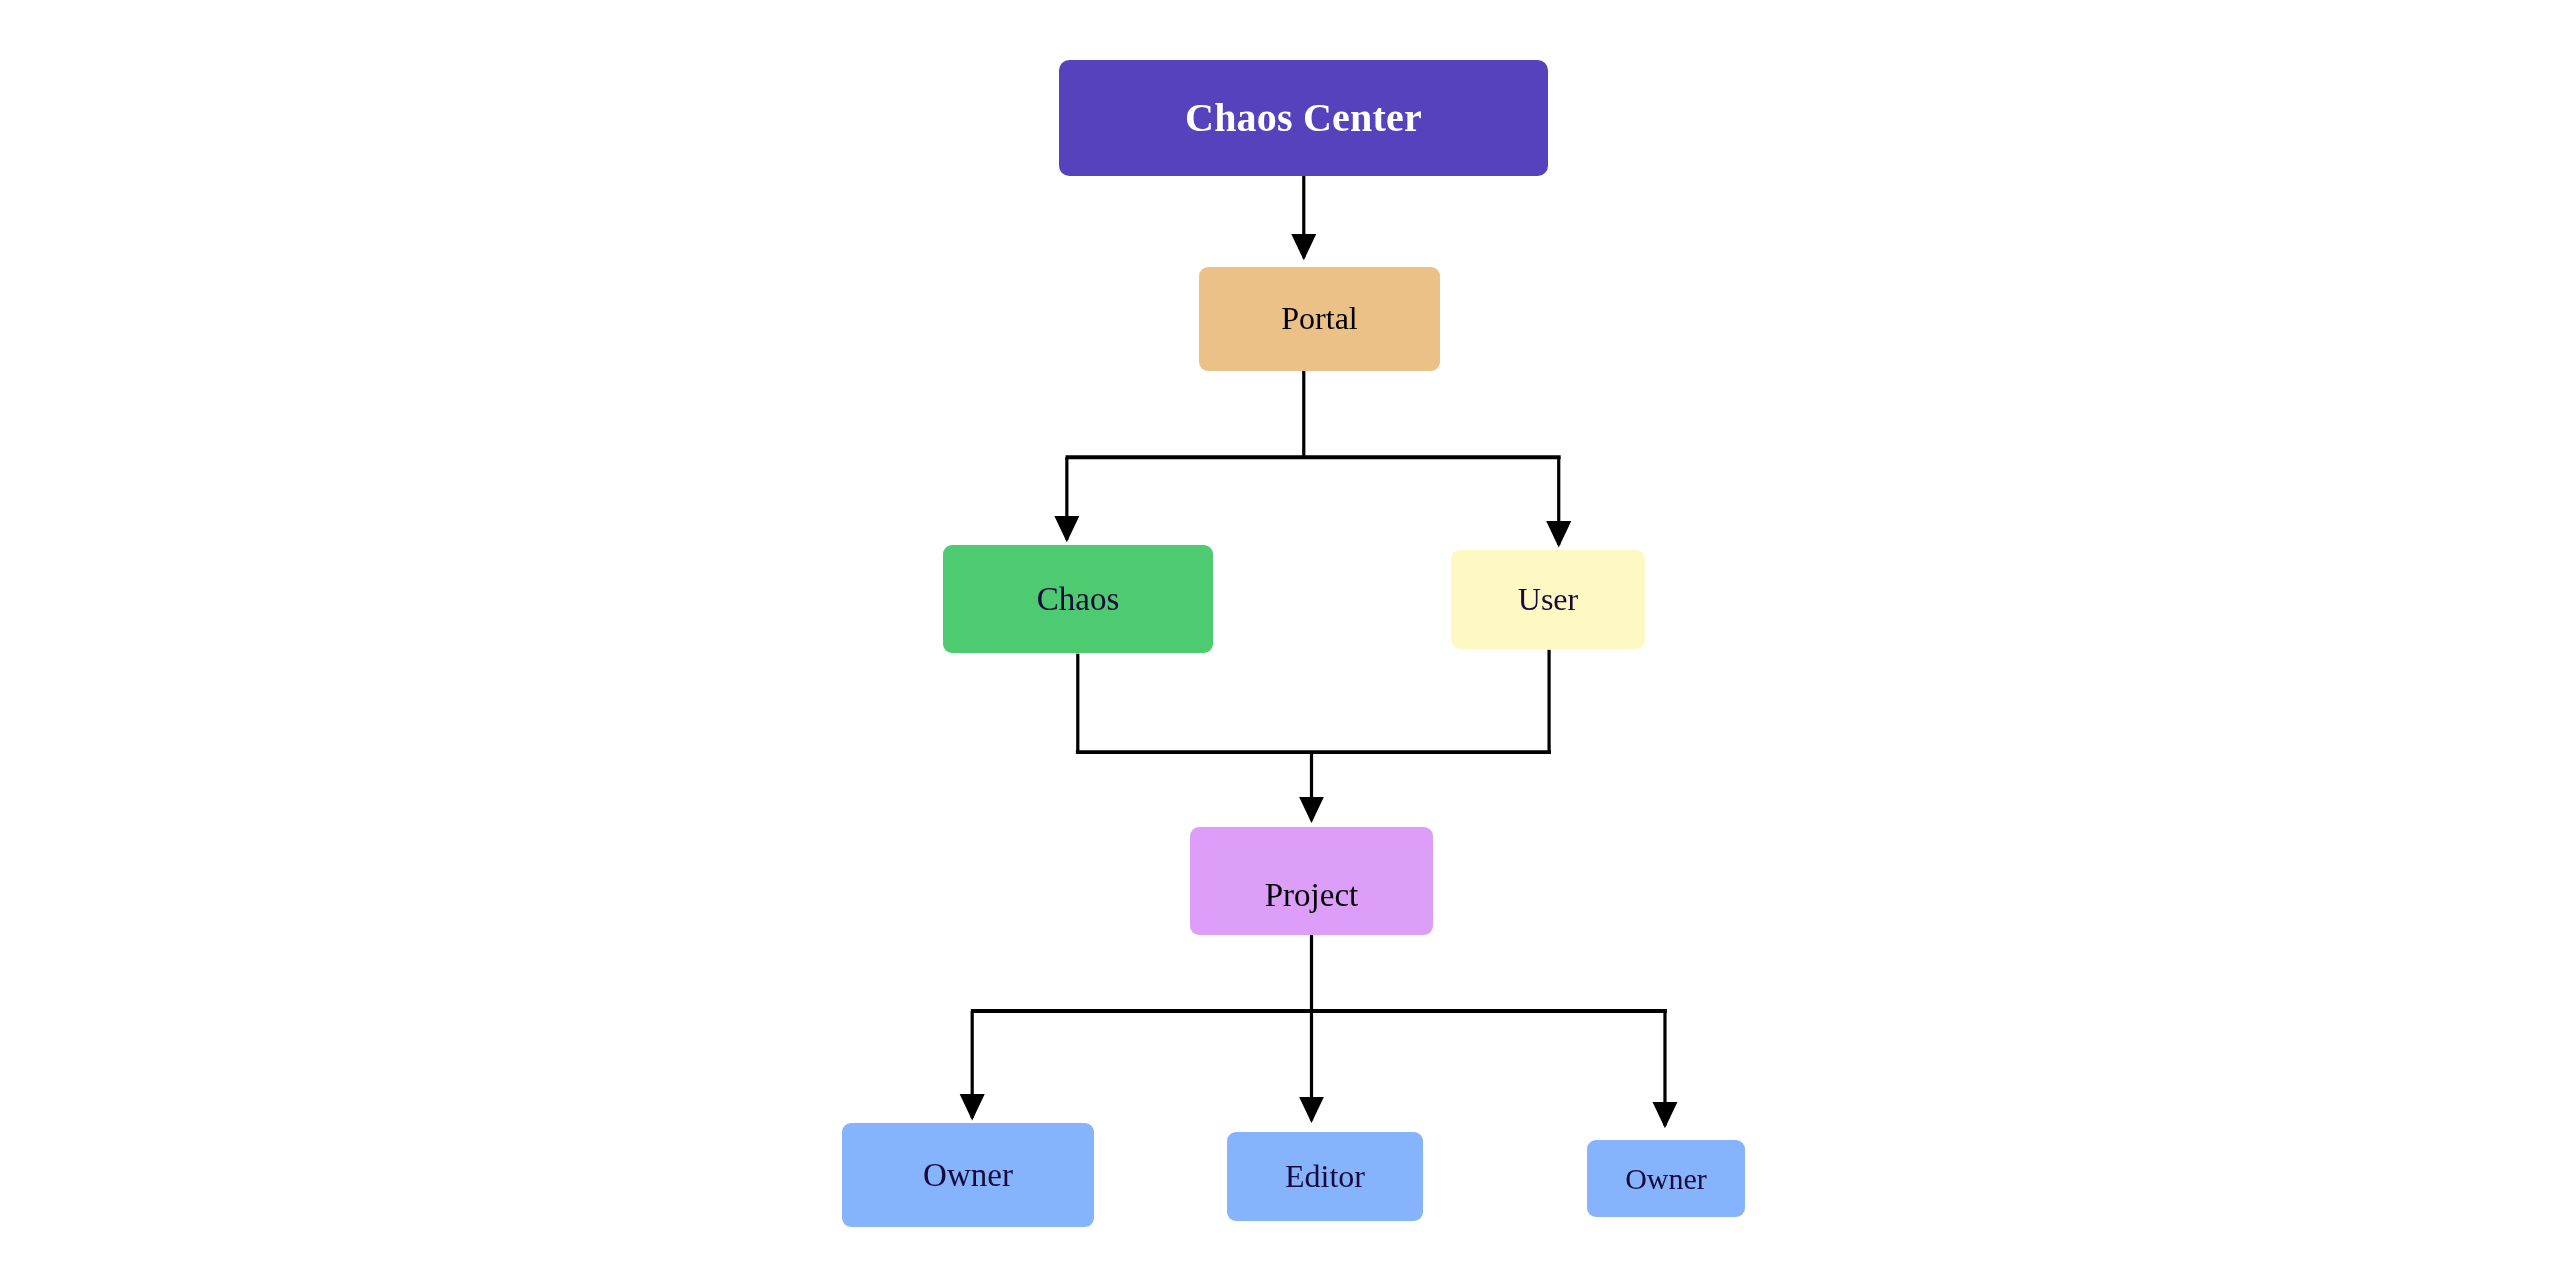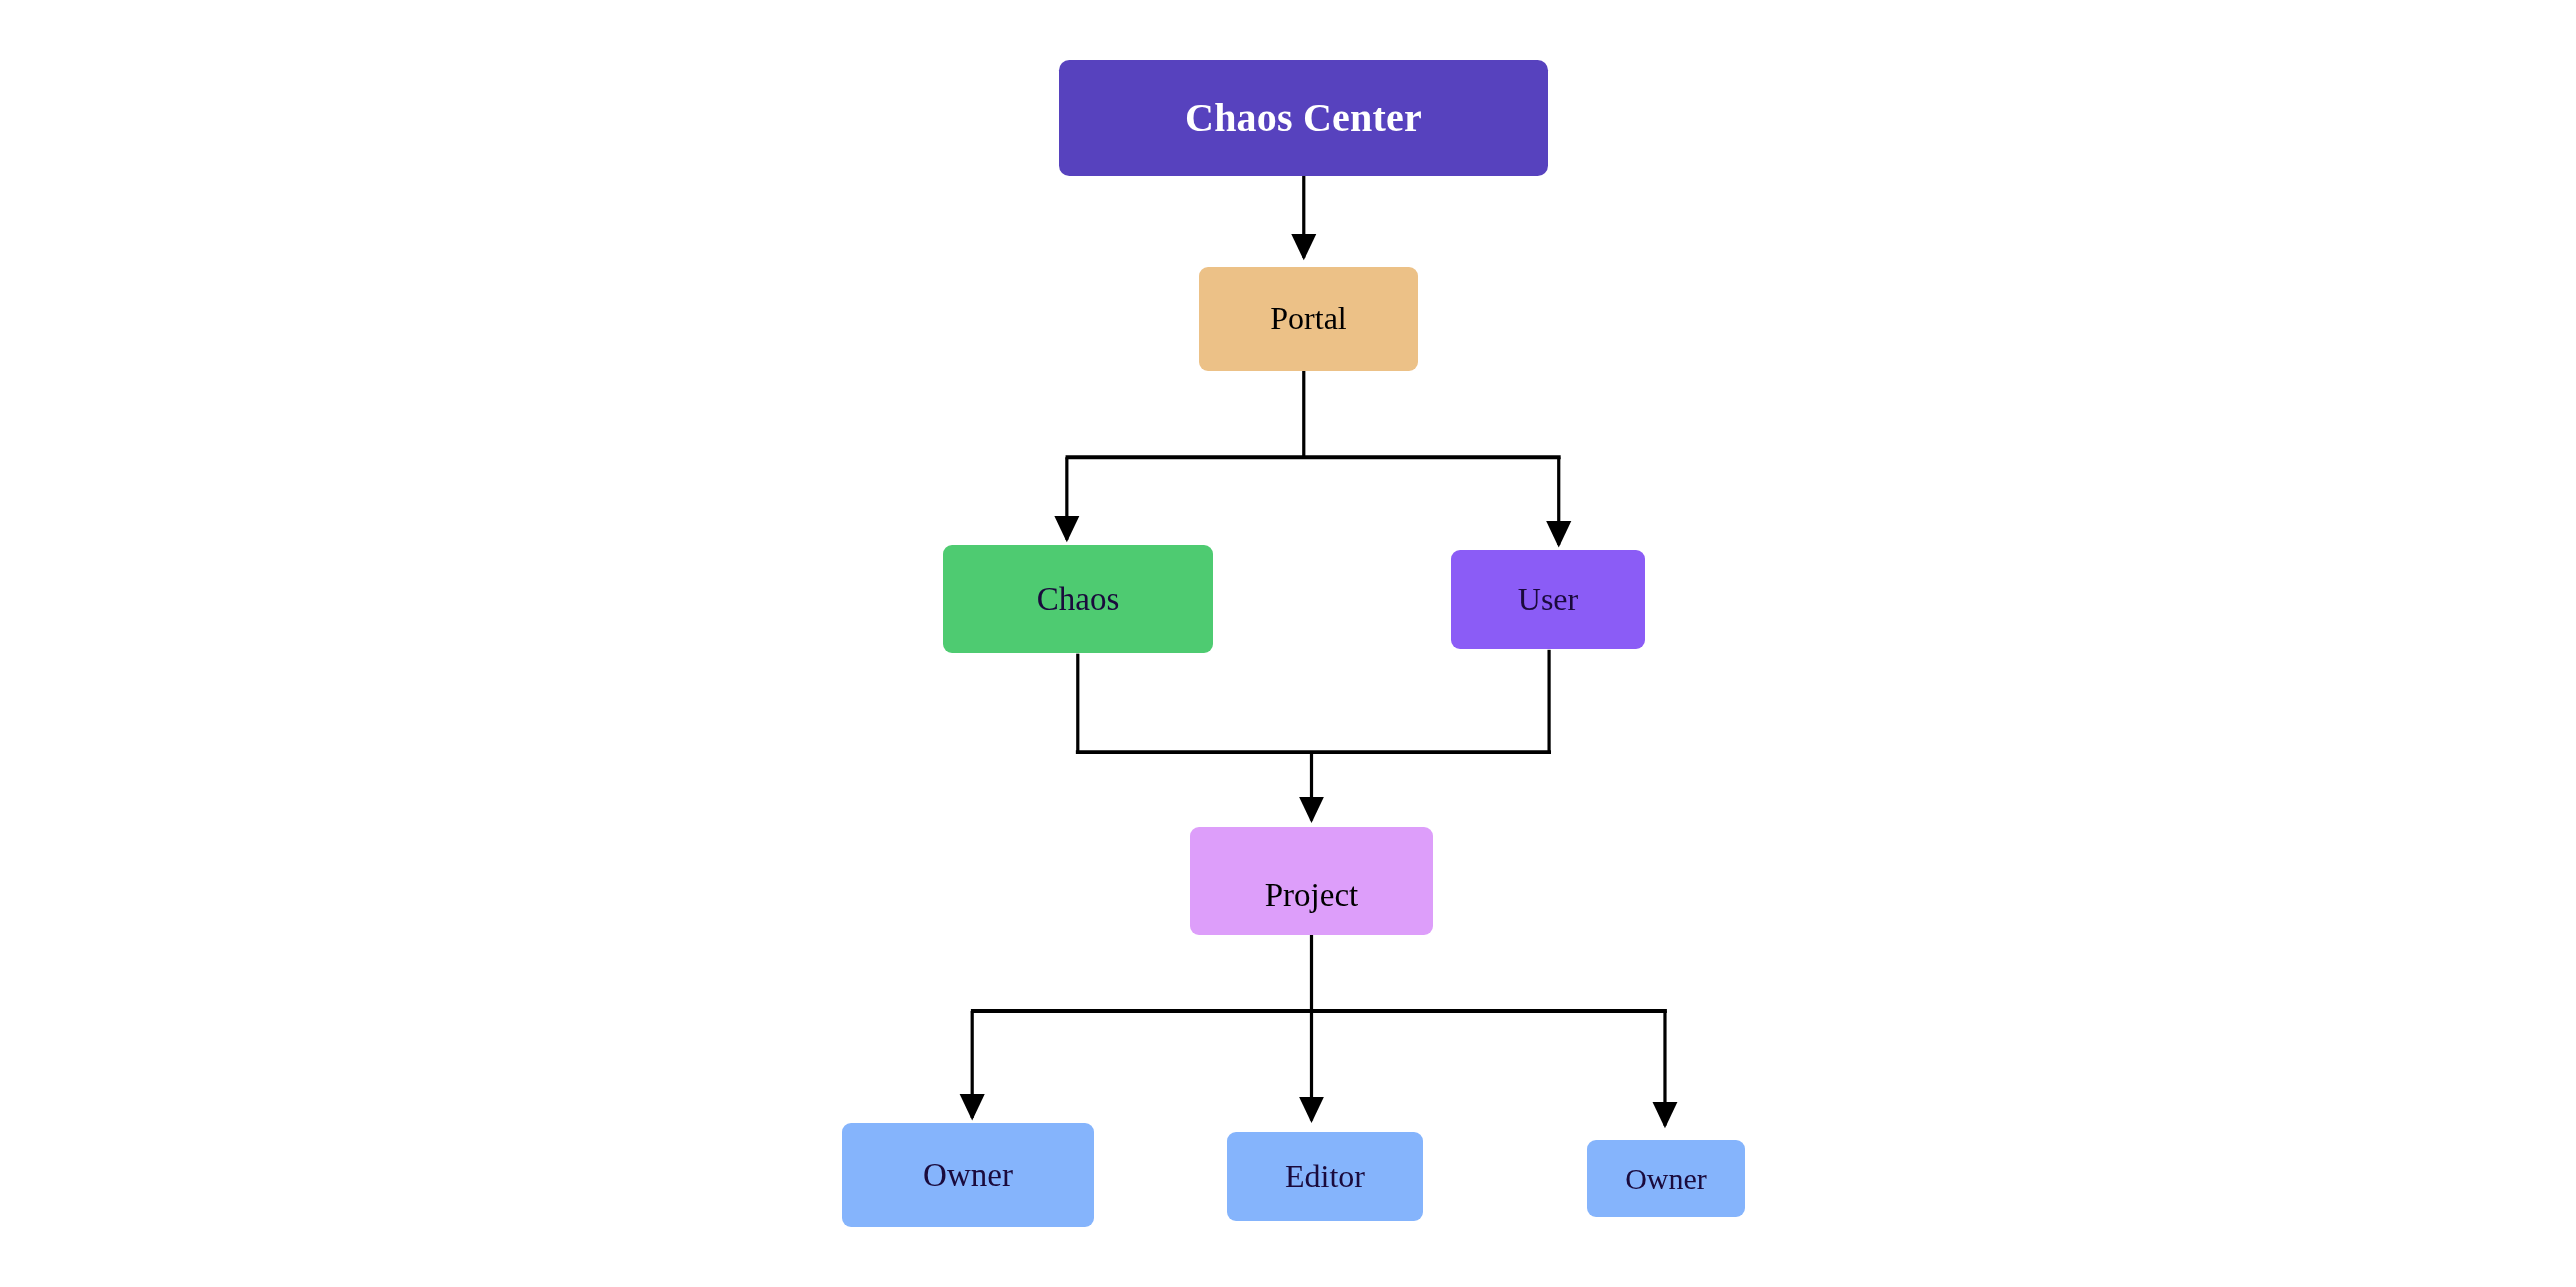--- a/index.html
+++ b/index.html
@@ -52,21 +52,21 @@
     color: #ffffff;
     font-size: 40px;
     font-weight: bold;
     letter-spacing: 0.2px;
   }
 
   
   #node-portal {
     left: 1199px;
     top: 267px;
-    width: 219px;
+    width: 241px;
     height: 104px;
     background: #ecc187;
   }
   #node-portal .node-label {
     color: #000000;
     font-size: 32px;
     font-weight: normal;
   }
 
   
@@ -82,21 +82,21 @@
     font-size: 33px;
     font-weight: normal;
   }
 
   
   #node-user {
     left: 1451px;
     top: 550px;
     width: 194px;
     height: 99px;
-    background: #8b5cf6;
+    background: #fef9c3;
   }
   #node-user .node-label {
     color: #1a0a3c;
     font-size: 32px;
     font-weight: normal;
   }
 
   
   #node-project {
     left: 1190px;

